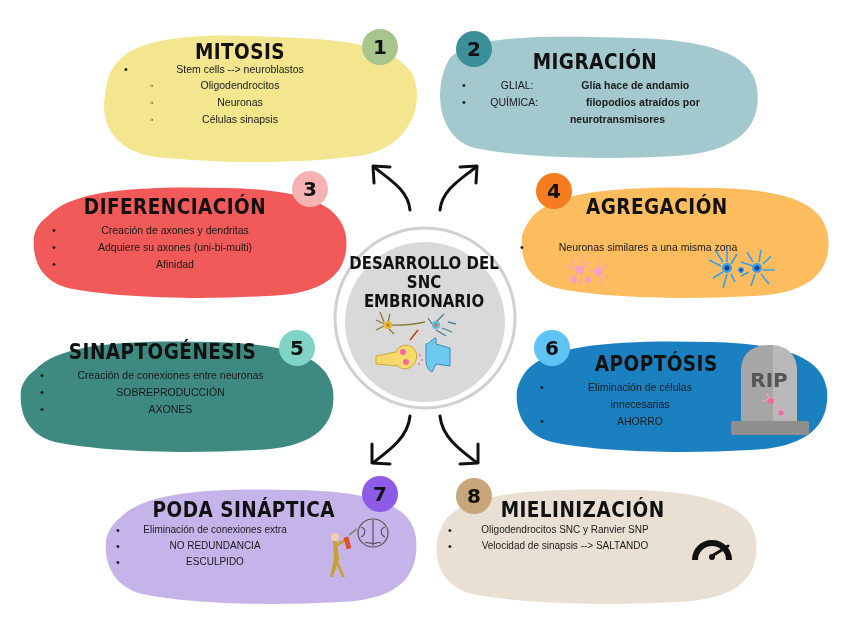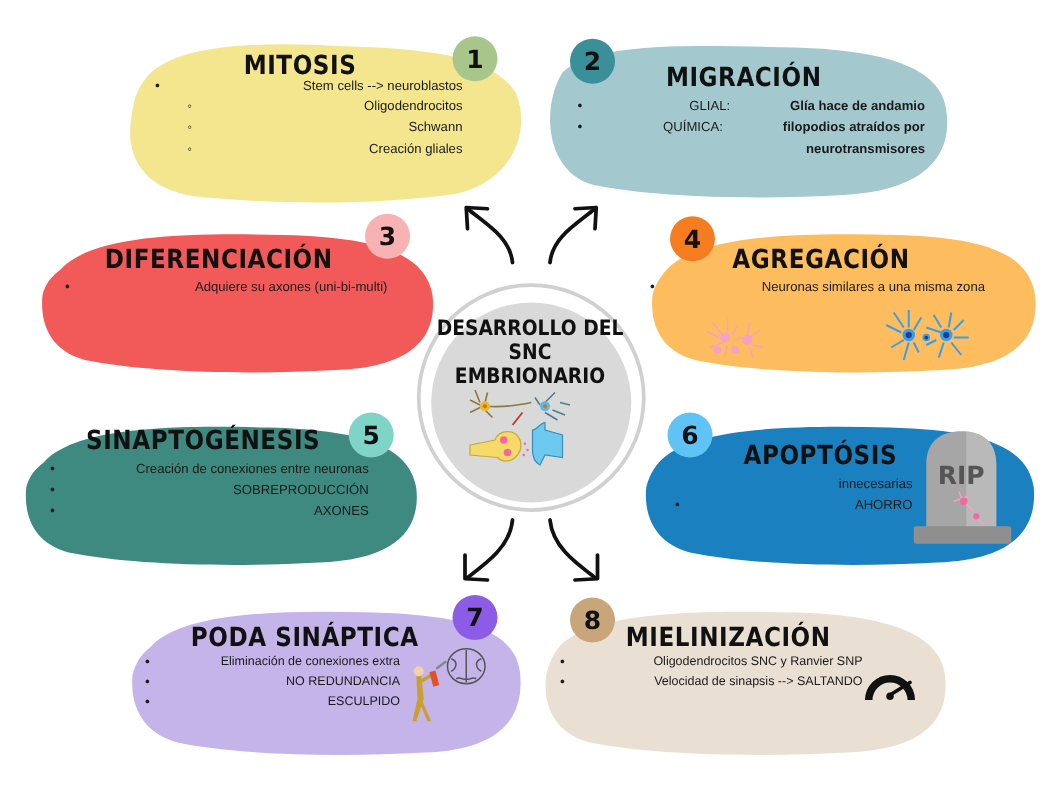--- a/index.html
+++ b/index.html
@@ -3,21 +3,21 @@
 <meta charset="utf-8">
 <style>
   html, body { margin:0; padding:0; }
   body { width:848px; height:636px; background:#ffffff; position:relative; overflow:hidden;
          font-family:"Liberation Sans", sans-serif; color:#111; }
   .blob { position:absolute; }
   .card { position:absolute; }
   .card h2 { margin:0; font-family:"DejaVu Sans", sans-serif; font-weight:bold; font-size:21px;
              text-align:center; letter-spacing:0.5px; color:#111; transform:scaleX(0.88); transform-origin:center; }
   .card ul { list-style:none; margin:2px 0 0 0; padding:0; }
-  .card li { position:relative; font-size:10.5px; line-height:17px; text-align:right; color:#1a1a1a; }
+  .card li { position:relative; font-size:10.5px; line-height:17px; text-align:center; color:#1a1a1a; }
   .card li.b1::before { content:"\2022"; position:absolute; left:var(--bx,14px); top:0; font-size:11px; }
   .card li.b2::before { content:"\25E6"; position:absolute; left:var(--bx2,40px); top:0; font-size:10px; }
   .badge { position:absolute; width:36px; height:36px; border-radius:50%; display:flex; align-items:center;
            justify-content:center; font-family:"DejaVu Sans", sans-serif; font-weight:bold; font-size:20px; color:#111; }
   .center-title { position:absolute; left:336px; top:254px; width:176px; text-align:center;
                   font-family:"DejaVu Sans", sans-serif; font-weight:bold; font-size:17px; line-height:19px;
                   color:#111; transform:scaleX(0.88); }
   .arrow { position:absolute; }
   .strong { font-weight:bold;margin-left:45px; }
 </style>
@@ -95,47 +95,49 @@
   <path d="M10 4 C12 25,30 38,46 50" stroke="#111" stroke-width="3" fill="none" stroke-linecap="round"></path>
   <path d="M30 52 L48 51 L48 32" stroke="#111" stroke-width="3" fill="none" stroke-linecap="round" stroke-linejoin="round"></path>
 </svg>
 
 <div class="badge" style="left:362px;top:29px;background:#a8c58b">1</div>
 <div class="card" style="left:110px;top:40px;width:260px">
   <h2>MITOSIS</h2>
   <ul style="margin-top:-3px">
     <li class="b1" style="line-height:16px"><span>Stem cells --&gt; neuroblastos</span></li>
     <li class="b2" style="line-height:17px"><span>Oligodendrocitos</span></li>
-    <li class="b2" style="line-height:17px"><span>Schwann</span></li>
-    <li class="b2" style="line-height:17px"><span>Creación gliales</span></li>
+    <li class="b2" style="line-height:17px"><span>Neuronas</span></li>
+    <li class="b2" style="line-height:17px"><span>Células sinapsis</span></li>
   </ul>
 </div>
 
 <div class="badge" style="left:456px;top:31px;background:#3a8f98">2</div>
 <div class="card" style="left:450px;top:50px;width:290px;--bx:12px">
   <h2>MIGRACIÓN</h2>
   <ul style="margin-top:3px">
     <li class="b1"><span>GLIAL: </span><span class="strong">Glía hace de andamio</span></li>
     <li class="b1"><span>QUÍMICA: </span><span class="strong">filopodios atraídos por</span></li>
     <li><span class="strong">neurotransmisores</span></li>
   </ul>
 </div>
 
 <div class="badge" style="left:292px;top:171px;background:#f7b3b3">3</div>
 <div class="card" style="left:40px;top:195px;width:270px;--bx:12px">
   <h2>DIFERENCIACIÓN</h2>
   <ul style="margin-top:3px">
+    <li class="b1"><span>Creación de axones y dendritas</span></li>
     <li class="b1"><span>Adquiere su axones (uni-bi-multi)</span></li>
+    <li class="b1"><span>Afinidad</span></li>
   </ul>
 </div>
 
 <div class="badge" style="left:536px;top:173px;background:#f57c1f">4</div>
 <div class="card" style="left:508px;top:195px;width:280px;--bx:12px">
   <h2 style="padding-left:20px">AGREGACIÓN</h2>
-  <ul style="margin-top:3px">
+  <ul style="margin-top:20px">
     <li class="b1"><span>Neuronas similares a una misma zona</span></li>
   </ul>
 </div>
 <svg class="blob" style="left:560px;top:250px" width="60" height="40" viewBox="0 0 60 40">
   <g stroke="#f5a0c8" stroke-width="1.2">
     <path d="M5 15 L15 20 M10 8 L18 18 M22 5 L22 16 M30 10 L26 18 M35 20 L28 22 M8 28 L18 24 M20 35 L22 26 M32 32 L26 26 M40 8 L38 18 M48 14 L40 20 M50 28 L42 26 M42 36 L40 28"></path>
   </g>
   <circle cx="20" cy="20" r="4" fill="#f5a0c8"></circle>
   <circle cx="38" cy="22" r="4" fill="#f5a0c8"></circle>
   <circle cx="28" cy="30" r="3" fill="#f5a0c8"></circle>
@@ -160,20 +162,21 @@
     <li class="b1" style="padding-left:16px"><span>Creación de conexiones entre neuronas</span></li>
     <li class="b1" style="padding-left:16px"><span>SOBREPRODUCCIÓN</span></li>
     <li class="b1" style="padding-left:16px"><span>AXONES</span></li>
   </ul>
 </div>
 
 <div class="badge" style="left:534px;top:330px;background:#5fc3f5">6</div>
 <div class="card" style="left:530px;top:352px;width:200px;--bx:10px">
   <h2 style="padding-left:60px;text-align:left">APOPTÓSIS</h2>
   <ul style="margin-top:3px">
+    <li class="b1" style="padding-left:20px"><span>Eliminación de células</span></li>
     <li style="padding-left:20px"><span>innecesarias</span></li>
     <li class="b1" style="padding-left:20px"><span>AHORRO</span></li>
   </ul>
 </div>
 <svg class="blob" style="left:727px;top:343px" width="86" height="95" viewBox="0 0 86 95">
   <path d="M14 80 L14 28 C14 10,26 2,42 2 C58 2,70 10,70 28 L70 80 Z" fill="#a6a6a6"></path>
   <path d="M42 2 C58 2,70 10,70 28 L70 80 L46 80 L46 2 Z" fill="#b9b9b9"></path>
   <rect x="4" y="78" width="78" height="14" rx="2" fill="#8f8f8f"></rect>
   <text x="42" y="44" text-anchor="middle" font-family="DejaVu Sans, sans-serif" font-weight="bold" font-size="20" fill="#555">RIP</text>
   <g stroke="#f5a0c8" stroke-width="1.2">

